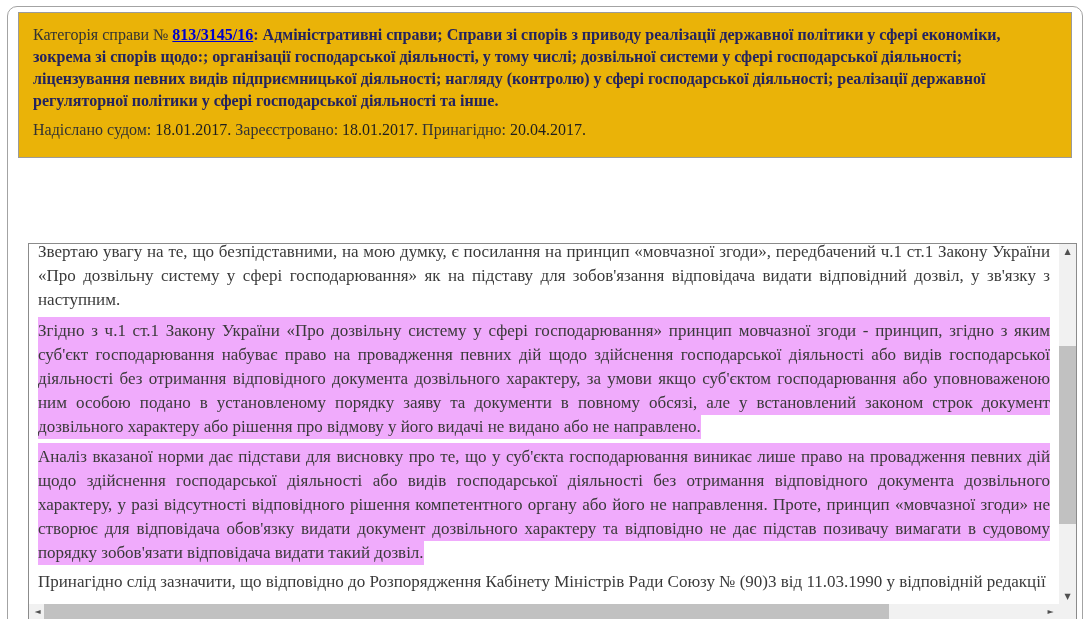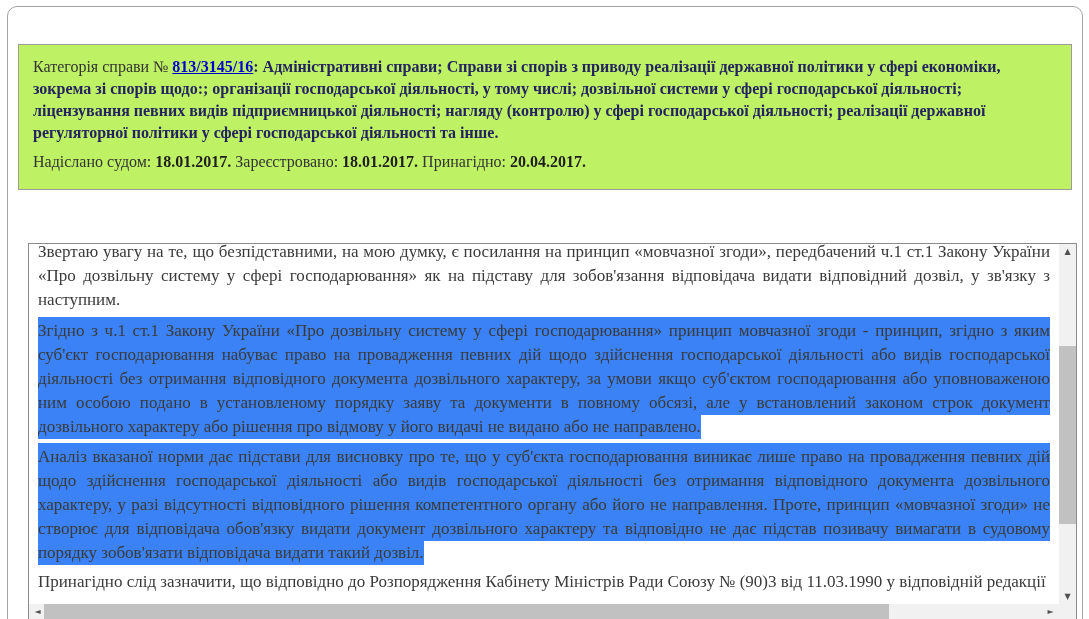--- a/index.html
+++ b/index.html
@@ -7,29 +7,29 @@
     width:1089px;height:619px;position:relative;overflow:hidden;
     background:#ffffff;font-family:"Liberation Serif",serif;
   }
   .frame{
     position:absolute;left:7px;top:6px;width:1074px;height:680px;
     border:1px solid #a3a3a3;border-radius:10px;background:#fff;
   }
   
   .header-box{
     position:absolute;left:10px;top:5px;right:10px;
-    background:#bef264;border:1px solid #9b9b9b;
+    background:#eab308;border:1px solid #9b9b9b;
     padding:11px 14px 9px 14px;
-    font-size:16px;line-height:22px;color:#333333;margin-top:32px;
+    font-size:16px;line-height:22px;color:#333333;
   }
   .header-box p{margin:0 0 7px 0;}
   .header-box .cat-strong{font-weight:bold;color:#23235f;}
   .case-link{color:#0000cc;font-weight:bold;text-decoration:underline;cursor:pointer;}
   .hdr-label{color:#333333;text-align:right;}
-  .hdr-date{font-weight:bold;color:#1f1f1f;}
+  .hdr-date{font-weight:normal;color:#1f1f1f;}
   
   .btn-row{position:absolute;top:195px;right:27px;}
   .print-btn{
     height:34px;padding:0 26px;border-radius:17px;
     background:linear-gradient(#ffffff,#d7d7d7);
     border:1px solid #a6a6a6;
     font-family:"Liberation Sans",sans-serif;font-size:15px;font-weight:bold;
     color:#3c3c3c;cursor:pointer;
   }
   
@@ -37,21 +37,21 @@
     position:absolute;left:20px;top:236px;width:1049px;height:377px;
     border:1px solid #8b8b8b;background:#ffffff;box-sizing:border-box;
     overflow:hidden;
   }
   .text-content{
     margin:-4px 0 0 9px;width:1012px;
     font-size:17px;line-height:24px;color:#3a3a3a;text-align:justify;
   }
   .text-content p{margin:0 0 6px 0;}
   .hl{
-    background:#3b82f6;
+    background:#f0abfc;
     padding:3.5px 0;
     -webkit-box-decoration-break:clone;box-decoration-break:clone;
   }
   
   .vscroll{
     position:absolute;top:0;right:0;width:17px;height:360px;background:#f1f1f1;
   }
   .vscroll .thumb{position:absolute;left:0;top:102px;width:17px;height:178px;background:#c1c1c1;}
   .sbtn{
     position:absolute;width:17px;height:15px;background:#f1f1f1;

